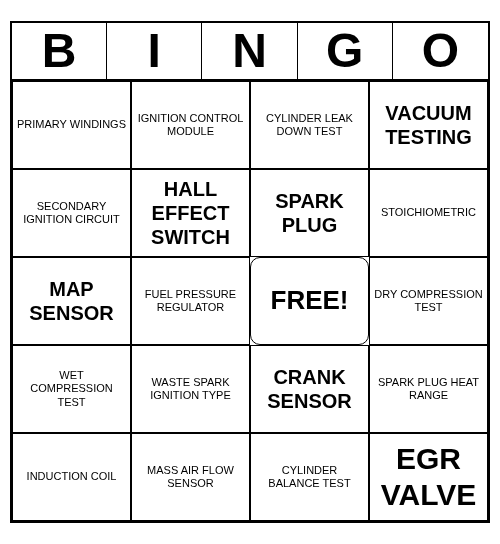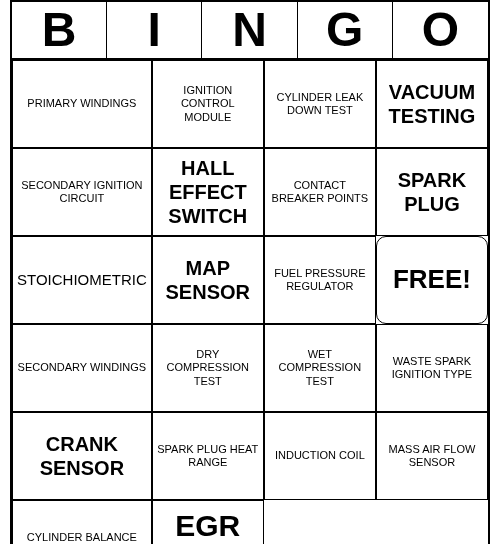--- a/index.html
+++ b/index.html
@@ -75,27 +75,25 @@
     <div class="bingo-header-cell">G</div>
     <div class="bingo-header-cell">O</div>
   </div>
   <div class="bingo-grid" id="grid">
   <div class="bingo-cell">PRIMARY WINDINGS</div>
       <div class="bingo-cell">IGNITION CONTROL MODULE</div>
       <div class="bingo-cell">CYLINDER LEAK DOWN TEST</div>
       <div class="bingo-cell large-text">VACUUM TESTING</div>
       <div class="bingo-cell">SECONDARY IGNITION CIRCUIT</div>
       <div class="bingo-cell large-text">HALL EFFECT SWITCH</div>
-      <div class="bingo-cell">CONTACT BREAKER POINTS</div>
       <div class="bingo-cell large-text">SPARK PLUG</div>
-      <div class="bingo-cell" style="font-size: 15px;">STOICHIOMETRIC</div>
+      <div class="bingo-cell" style="font-size: 11px;">STOICHIOMETRIC</div>
       <div class="bingo-cell large-text">MAP SENSOR</div>
       <div class="bingo-cell">FUEL PRESSURE REGULATOR</div>
       <div class="bingo-cell free">Free!</div>
-      <div class="bingo-cell">SECONDARY WINDINGS</div>
       <div class="bingo-cell">DRY COMPRESSION TEST</div>
       <div class="bingo-cell">WET COMPRESSION TEST</div>
       <div class="bingo-cell">WASTE SPARK IGNITION TYPE</div>
       <div class="bingo-cell large-text">CRANK SENSOR</div>
       <div class="bingo-cell">SPARK PLUG HEAT RANGE</div>
       <div class="bingo-cell">INDUCTION COIL</div>
       <div class="bingo-cell">MASS AIR FLOW SENSOR</div>
       <div class="bingo-cell">CYLINDER BALANCE TEST</div>
       <div class="bingo-cell egr">EGR VALVE</div>
     </div>

